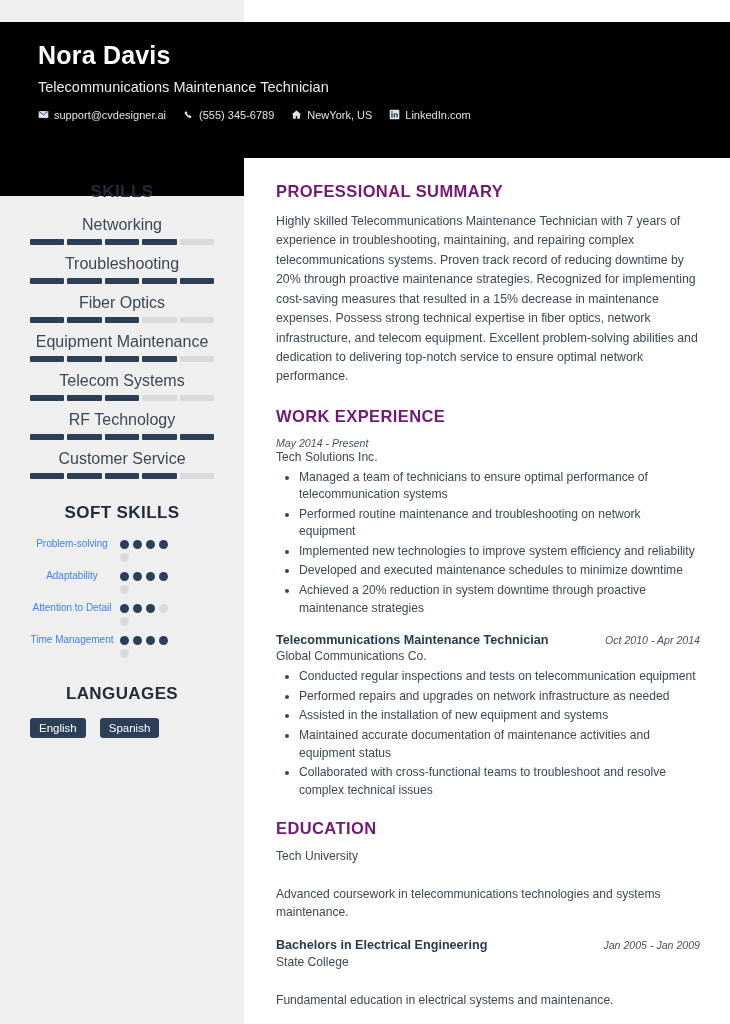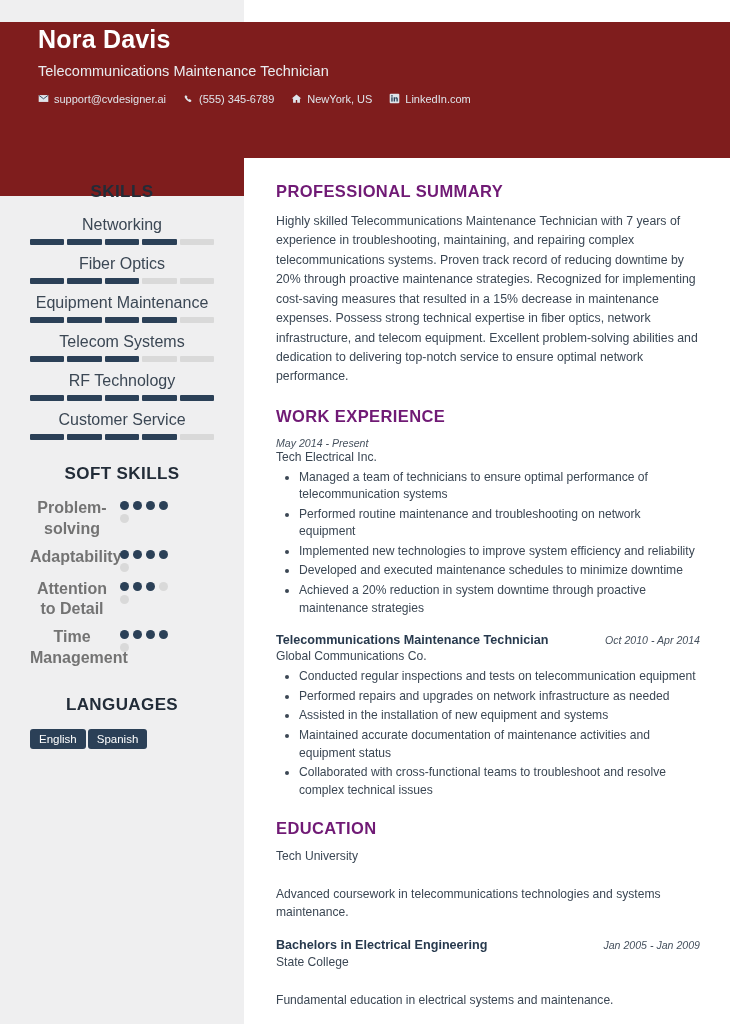--- a/index.html
+++ b/index.html
@@ -23,22 +23,22 @@
     width: 244px;
     height: 1024px;
     background: #efeff0;
   }
   
   .header {
     position: absolute;
     left: 0; top: 22px;
     width: 730px;
     height: 174px;
-    background: #7f1d1d;
-    padding: 4px 0 0 38px;
+    background: #000000;
+    padding: 20px 0 0 38px;
   }
   .name {
     color: #ffffff;
     font-size: 25px;
     font-weight: bold;
     letter-spacing: .2px;
     line-height: 1.1;
   }
   .job-title {
     color: #e9ecef;
@@ -117,44 +117,43 @@
 
   
   .soft-block { margin-top: 24px; }
   .soft {
     display: flex;
     align-items: flex-start;
     margin-bottom: 7px;
     gap: 6px;
   }
   .soft-name {
-    font-size: 16px;
-    color: #737373;
+    font-size: 10px;
+    color: #3b82f6;
     width: 84px;
     flex: 0 0 84px;
     line-height: 1.3;
-    font-weight: bold;
   }
   .dots {
     display: flex;
     flex-wrap: wrap;
     gap: 4px;
     width: 56px;
     padding-top: 3px;
   }
   .dot {
     width: 9px; height: 9px;
     border-radius: 50%;
     background: #d9d9d9;
   }
   .dot.on { background: #2b4057; }
 
   
   .lang-block { margin-top: 26px; }
-  .pills { display: flex; gap: 2px; flex-wrap: wrap; }
+  .pills { display: flex; gap: 14px; flex-wrap: wrap; }
   .pill {
     background: #2b4057;
     color: #ffffff;
     font-size: 11.5px;
     padding: 4px 9px;
     border-radius: 3px;
   }
 
   
   .section { margin-bottom: 20px; }
@@ -273,20 +272,30 @@
               <div class="skill-name">Networking</div>
               <div class="bar">
                 <div class="seg on"></div>
                 <div class="seg on"></div>
                 <div class="seg on"></div>
                 <div class="seg on"></div>
                 <div class="seg"></div>
               </div>
             </div>
             <div class="skill">
+              <div class="skill-name">Troubleshooting</div>
+              <div class="bar">
+                <div class="seg on"></div>
+                <div class="seg on"></div>
+                <div class="seg on"></div>
+                <div class="seg on"></div>
+                <div class="seg on"></div>
+              </div>
+            </div>
+            <div class="skill">
               <div class="skill-name">Fiber Optics</div>
               <div class="bar">
                 <div class="seg on"></div>
                 <div class="seg on"></div>
                 <div class="seg on"></div>
                 <div class="seg"></div>
                 <div class="seg"></div>
               </div>
             </div>
             <div class="skill">
@@ -395,21 +404,21 @@
         <div class="summary">Highly skilled Telecommunications Maintenance Technician with 7 years of experience in troubleshooting, maintaining, and repairing complex telecommunications systems. Proven track record of reducing downtime by 20% through proactive maintenance strategies. Recognized for implementing cost-saving measures that resulted in a 15% decrease in maintenance expenses. Possess strong technical expertise in fiber optics, network infrastructure, and telecom equipment. Excellent problem-solving abilities and dedication to delivering top-notch service to ensure optimal network performance.</div>
       </div>
 
       <div class="section">
         <div class="sec-title">WORK EXPERIENCE</div>
         <div id="exp-list">
             <div class="entry">
               <div class="entry-head">
                 <div class="entry-date">May 2014 - Present</div>
               </div>
-              <div class="entry-org">Tech Electrical Inc.</div>
+              <div class="entry-org">Tech Solutions Inc.</div>
               <ul class="bullets">
                 <li>Managed a team of technicians to ensure optimal performance of telecommunication systems</li>
                 <li>Performed routine maintenance and troubleshooting on network equipment</li>
                 <li>Implemented new technologies to improve system efficiency and reliability</li>
                 <li>Developed and executed maintenance schedules to minimize downtime</li>
                 <li>Achieved a 20% reduction in system downtime through proactive maintenance strategies</li>
               </ul>
             </div>
             <div class="entry">
               <div class="entry-head">

